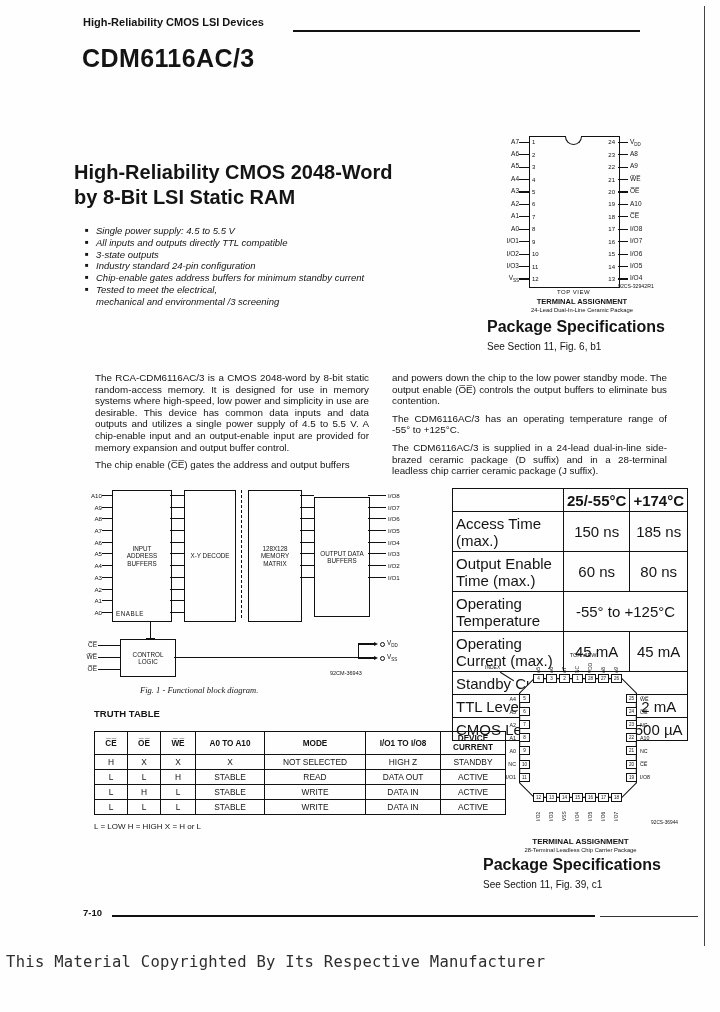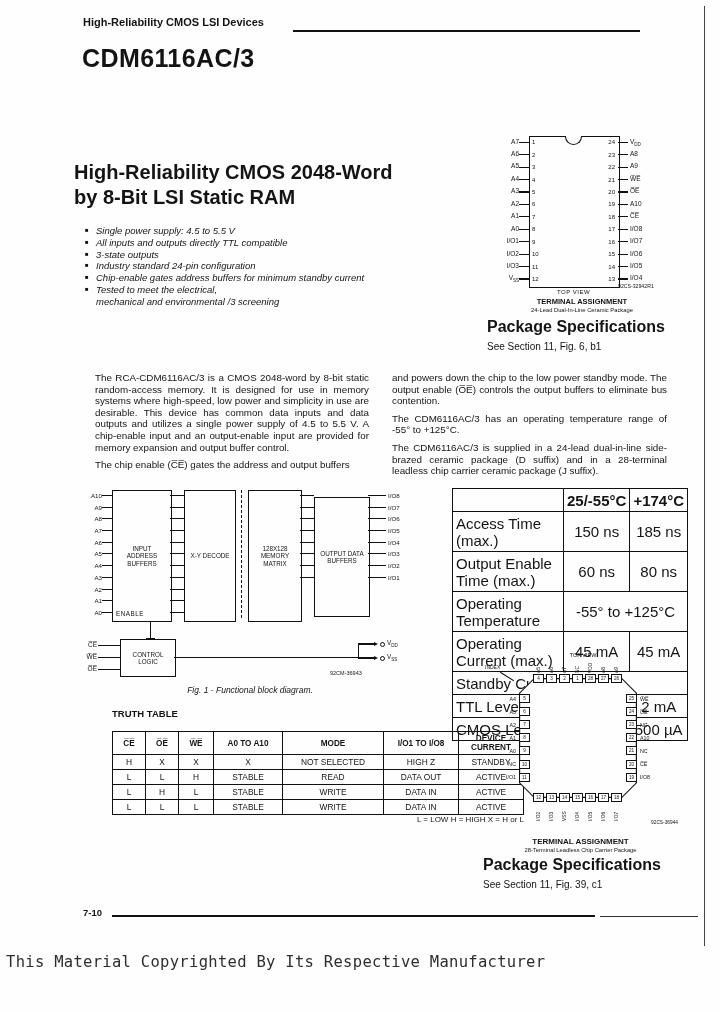--- a/index.html
+++ b/index.html
@@ -75,43 +75,43 @@
   .cbox{left:40px;top:152px;width:54px;height:36px;}
   .main-h{position:absolute;left:94px;top:170px;width:184px;height:1.1px;background:#111;}
   .branch-v{position:absolute;left:278px;top:157px;width:1.1px;height:14px;background:#111;}
   .term{position:absolute;left:278px;display:flex;align-items:center;height:6px;}
   .term-line{width:16px;height:1.1px;background:#111;}
   .arrowhead{width:0;height:0;border-left:4px solid #111;border-top:2.5px solid transparent;border-bottom:2.5px solid transparent;}
   .term-circle{width:3px;height:3px;border:.8px solid #111;border-radius:50%;margin:0 2px 0 2px;}
   .term-lbl{font-size:6.3px;}
   .term-lbl sub{font-size:4.5px;}
   .fbd-code{position:absolute;left:250px;top:183px;font-size:5.5px;}
-  .fbd-cap{position:absolute;left:60px;top:198px;width:220px;text-align:center;font-style:italic;font-size:8.5px;}
+  .fbd-cap{position:absolute;left:60px;top:198px;width:220px;font-style:italic;font-size:8.5px;font-family:Liberation Serif, serif;}
   
   .spec{position:absolute;left:452px;top:488px;}
   .spec-table{border-collapse:collapse;font-size:15px;}
   .spec-table th,.spec-table td{border:1px solid #111;padding:2.5px 3px;}
   .spec-table th{font-weight:bold;text-align:center;}
   .sp-lbl{width:104px;text-align:left;}
   .sp-v{width:50px;text-align:center;}
   .sp-ind{padding-left:9px;}
   
-  .truth{position:absolute;left:80px;top:708px;padding-left:32px;}
+  .truth{position:absolute;left:62px;top:708px;padding-left:32px;}
   .truth-title{font-weight:bold;font-size:9.5px;margin-bottom:12px;}
   .truth-table{border-collapse:collapse;font-size:8.4px;text-align:center;}
   .truth-table th,.truth-table td{border:1.2px solid #111;padding:2px 3px;}
   .truth-table th{font-size:8.2px;}
   .truth-table th:nth-child(1),.truth-table td:nth-child(1){width:26px;}
   .truth-table th:nth-child(2),.truth-table td:nth-child(2){width:26px;}
   .truth-table th:nth-child(3),.truth-table td:nth-child(3){width:28px;}
   .truth-table th:nth-child(4),.truth-table td:nth-child(4){width:62px;}
   .truth-table th:nth-child(5),.truth-table td:nth-child(5){width:94px;}
   .truth-table th:nth-child(6),.truth-table td:nth-child(6){width:68px;}
   .truth-table th:nth-child(7),.truth-table td:nth-child(7){width:58px;}
-  .truth-note{font-size:8px;text-align:right;}
+  .truth-note{font-size:8px;margin-top:7px;}
   
   .lcc{position:absolute;left:483px;top:652px;width:195px;height:200px;}
   .lcc-topview{position:absolute;left:55px;top:0;width:90px;text-align:center;font-size:5.5px;}
   .lcc-index{position:absolute;left:2px;top:12px;font-size:5px;}
   .lcc-index-line{position:absolute;left:16px;top:24px;width:16px;height:1px;background:#111;transform:rotate(32deg);}
   .oct{position:absolute;left:36px;top:26px;width:118px;height:120px;background:#111;
        clip-path:polygon(15px 0,103px 0,118px 15px,118px 105px,103px 120px,15px 120px,0 105px,0 15px);}
   .oct-in{position:absolute;left:1.2px;top:1.2px;width:115.6px;height:117.6px;background:#fefefe;
        clip-path:polygon(14px 0,101.6px 0,115.6px 14px,115.6px 103.6px,101.6px 117.6px,14px 117.6px,0 103.6px,0 14px);}
   .lccpin{width:11px;height:9px;border:.9px solid #111;background:#fff;font-size:4.6px;

